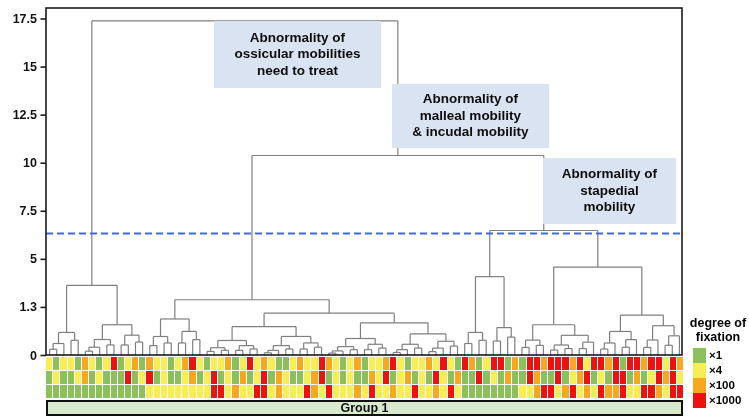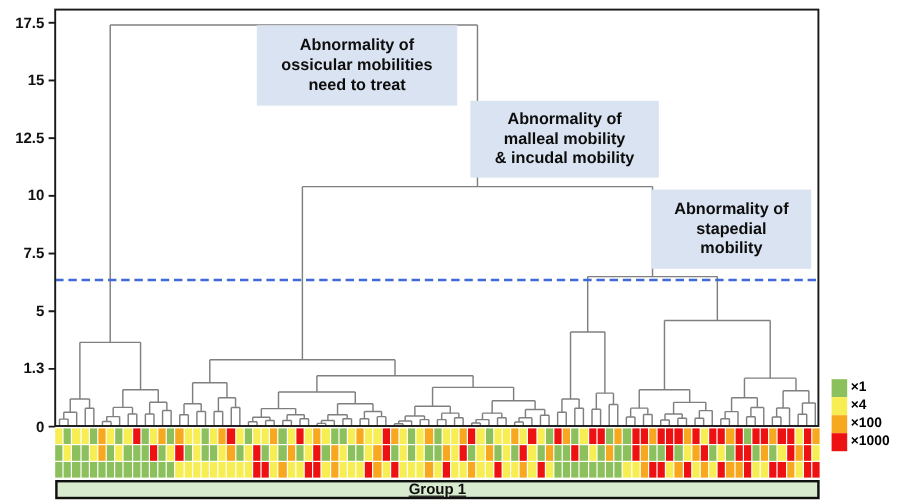--- a/index.html
+++ b/index.html
@@ -17,21 +17,21 @@
   #ann3{left:543px;top:158px;width:133px;height:66px;}
   #heatmap{position:absolute;left:46px;top:357px;width:637px;}
   .hrow{display:flex;gap:1px;height:13px;margin-bottom:1px;}
   .hcell{flex:1 1 0;}
   #rowlabels{position:absolute;left:0;top:357px;width:43px;}
   .rlabel{height:13px;margin-bottom:1px;font-size:11.5px;font-weight:700;
           color:#111;text-align:right;line-height:13px;padding-right:2px;}
   #groupbar{position:absolute;left:46px;top:400px;width:637px;height:16px;display:flex;}
   .gbox{border:2px solid #101010;margin-left:-2px;display:flex;align-items:center;
         justify-content:center;font-size:12.5px;font-weight:700;color:#101010;
-        height:12px;text-decoration:underline;}
+        height:12px;}
   .gbox:first-child{margin-left:0;}
   #legend{position:absolute;left:687px;top:316px;width:62px;}
   #legend-title{font-size:12.5px;font-weight:700;text-align:center;
                 white-space:pre-line;line-height:1.15;margin-bottom:3px;color:#000;}
   .litem{display:flex;align-items:center;height:15px;}
   .lswatch{width:13px;height:15px;margin-left:6px;}
   .llabel{font-size:11.5px;font-weight:700;margin-left:3px;color:#000;line-height:15px;}
 </style>
 </head>
 <body>
@@ -610,20 +610,22 @@
         <div class="hcell" style="background: rgb(238, 17, 17);"></div>
         <div class="hcell" style="background: rgb(238, 17, 17);"></div>
       </div>
     </div>
 
   <div id="groupbar">
       <div class="gbox" style="flex-grow: 14; background: rgb(216, 235, 206);">Group 1</div>
     </div>
 
   <div id="legend">
+    <div id="legend-title">degree of
+fixation</div>
     <div id="legend-items">
         <div class="litem">
           <div class="lswatch" style="background: rgb(140, 192, 93);"></div>
           <div class="llabel">×1</div>
         </div>
         <div class="litem">
           <div class="lswatch" style="background: rgb(247, 238, 84);"></div>
           <div class="llabel">×4</div>
         </div>
         <div class="litem">

